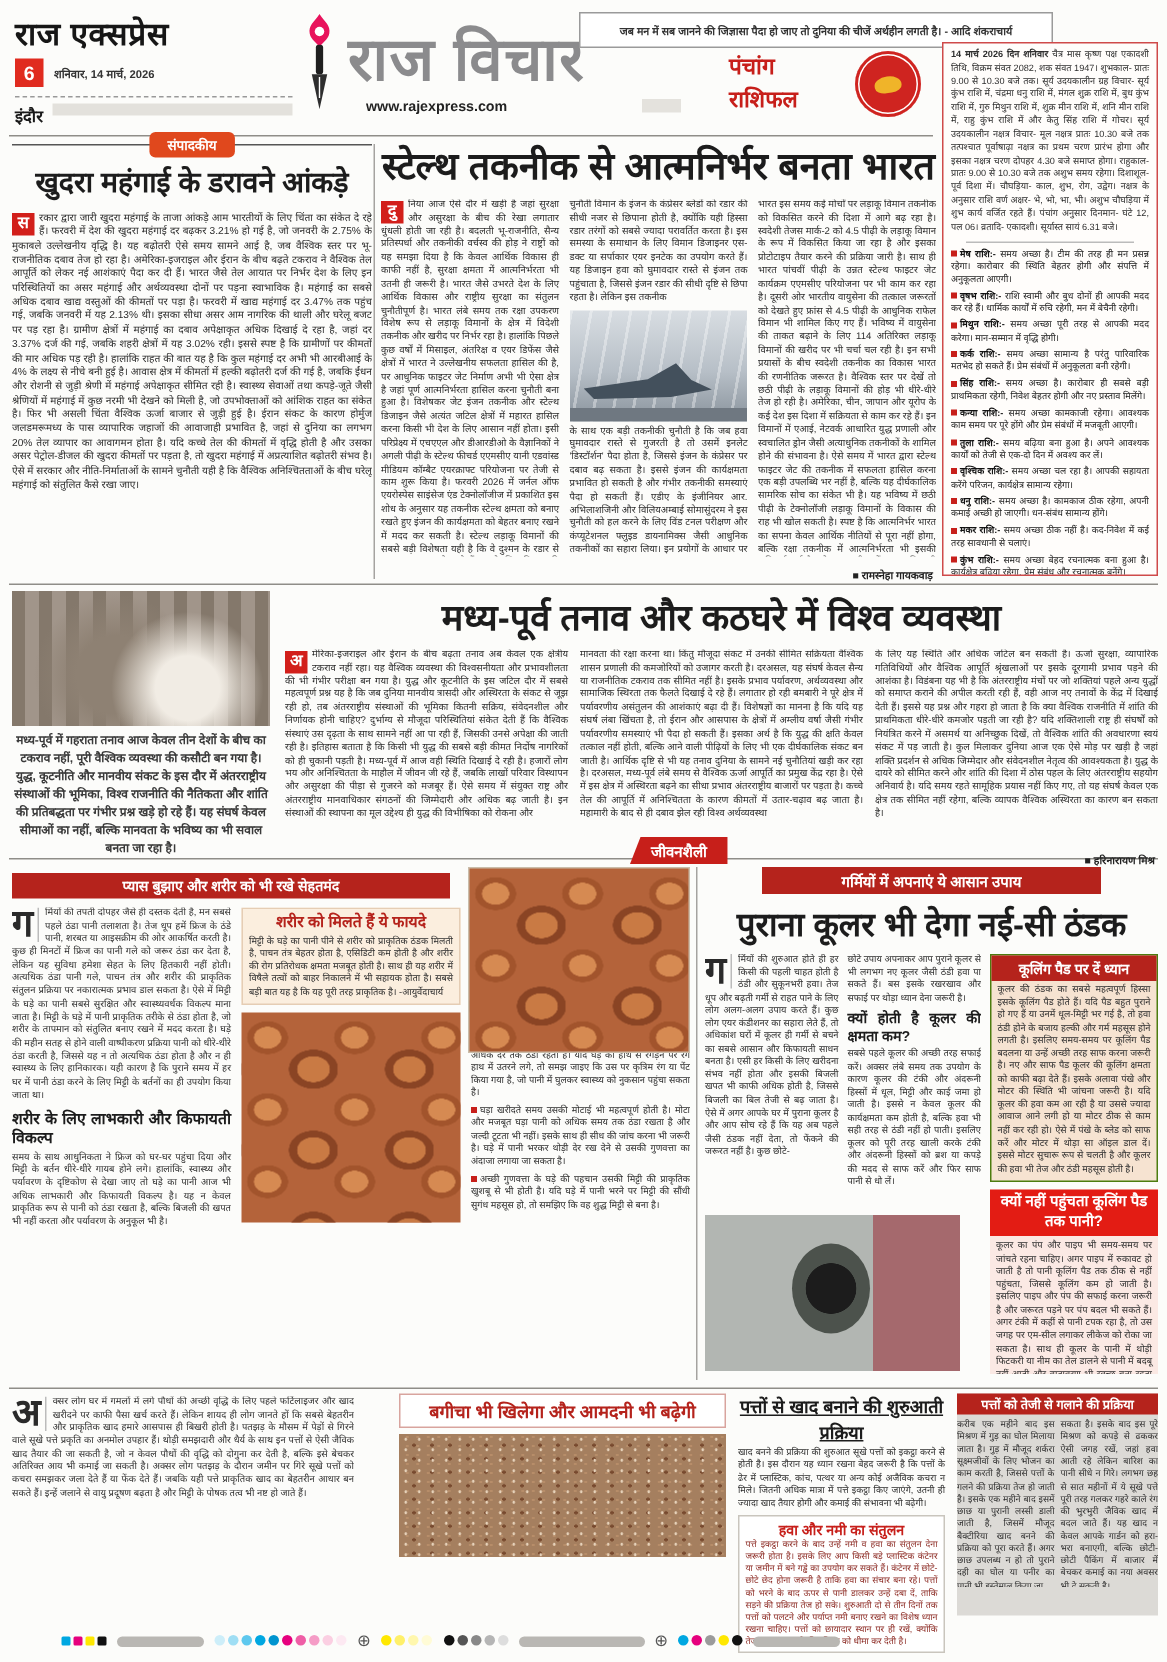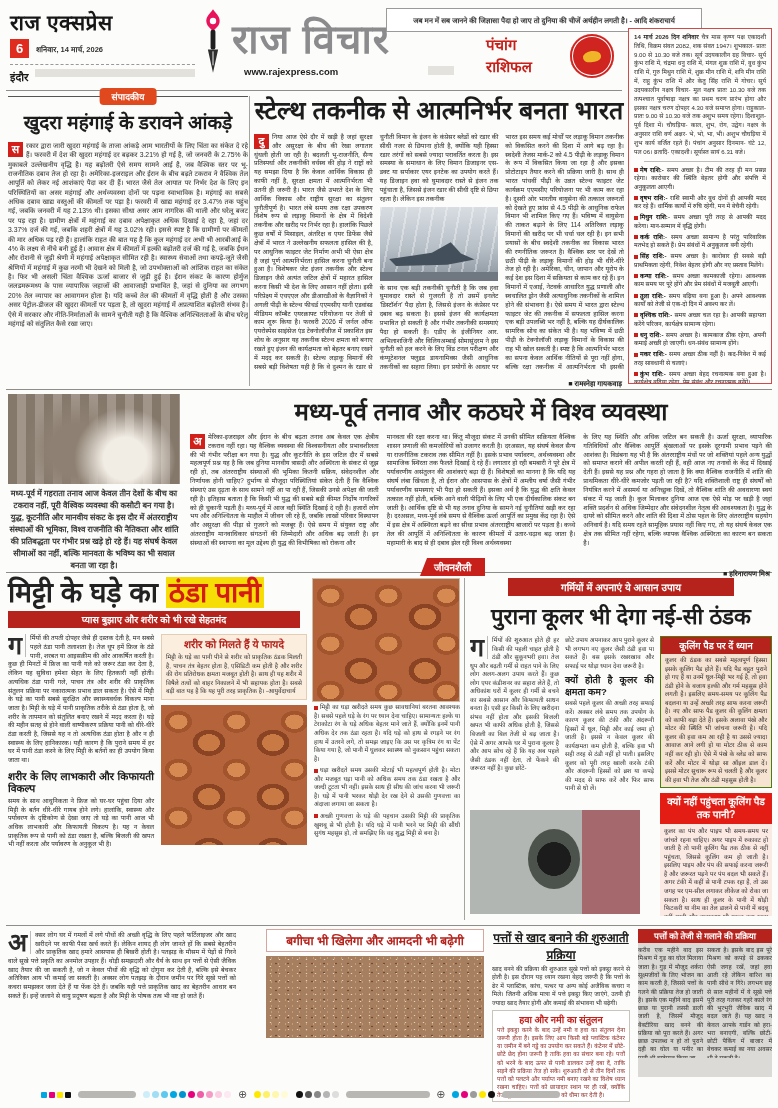--- a/index.html
+++ b/index.html
@@ -282,24 +282,20 @@
         <div class="col t">मानवता की रक्षा करना था। किंतु मौजूदा संकट में उनकी सीमित सक्रियता वैश्विक शासन प्रणाली की कमजोरियों को उजागर करती है। दरअसल, यह संघर्ष केवल सैन्य या राजनीतिक टकराव तक सीमित नहीं है। इसके प्रभाव पर्यावरण, अर्थव्यवस्था और सामाजिक स्थिरता तक फैलते दिखाई दे रहे हैं। लगातार हो रही बमबारी ने पूरे क्षेत्र में पर्यावरणीय असंतुलन की आशंकाएं बढ़ा दी हैं। विशेषज्ञों का मानना है कि यदि यह संघर्ष लंबा खिंचता है, तो ईरान और आसपास के क्षेत्रों में अम्लीय वर्षा जैसी गंभीर पर्यावरणीय समस्याएं भी पैदा हो सकती हैं। इसका अर्थ है कि युद्ध की क्षति केवल तत्काल नहीं होती, बल्कि आने वाली पीढ़ियों के लिए भी एक दीर्घकालिक संकट बन जाती है। आर्थिक दृष्टि से भी यह तनाव दुनिया के सामने नई चुनौतियां खड़ी कर रहा है। दरअसल, मध्य-पूर्व लंबे समय से वैश्विक ऊर्जा आपूर्ति का प्रमुख केंद्र रहा है। ऐसे में इस क्षेत्र में अस्थिरता बढ़ने का सीधा प्रभाव अंतरराष्ट्रीय बाजारों पर पड़ता है। कच्चे तेल की आपूर्ति में अनिश्चितता के कारण कीमतों में उतार-चढ़ाव बढ़ जाता है। महामारी के बाद से ही दबाव झेल रही विश्व अर्थव्यवस्था</div>
         <div class="col t">के लिए यह स्थिति और अधिक जटिल बन सकती है। ऊर्जा सुरक्षा, व्यापारिक गतिविधियों और वैश्विक आपूर्ति श्रृंखलाओं पर इसके दूरगामी प्रभाव पड़ने की आशंका है। विडंबना यह भी है कि अंतरराष्ट्रीय मंचों पर जो शक्तियां पहले अन्य युद्धों को समाप्त कराने की अपील करती रही हैं, वही आज नए तनावों के केंद्र में दिखाई देती हैं। इससे यह प्रश्न और गहरा हो जाता है कि क्या वैश्विक राजनीति में शांति की प्राथमिकता धीरे-धीरे कमजोर पड़ती जा रही है? यदि शक्तिशाली राष्ट्र ही संघर्षों को नियंत्रित करने में असमर्थ या अनिच्छुक दिखें, तो वैश्विक शांति की अवधारणा स्वयं संकट में पड़ जाती है। कुल मिलाकर दुनिया आज एक ऐसे मोड़ पर खड़ी है जहां शक्ति प्रदर्शन से अधिक जिम्मेदार और संवेदनशील नेतृत्व की आवश्यकता है। युद्ध के दायरे को सीमित करने और शांति की दिशा में ठोस पहल के लिए अंतरराष्ट्रीय सहयोग अनिवार्य है। यदि समय रहते सामूहिक प्रयास नहीं किए गए, तो यह संघर्ष केवल एक क्षेत्र तक सीमित नहीं रहेगा, बल्कि व्यापक वैश्विक अस्थिरता का कारण बन सकता है।</div>
       </div>
       <div class="byline" style="bottom:-12px;">■ हरिनारायण मिश्र</div>
     </div>
   </section>
 
   <div class="abs life-tag">जीवनशैली</div>
 
   <section class="abs pot">
-    <div class="pot-head">
-      <span class="ph-b">मिट्टी के घड़े का</span>
-      <span class="ph-r">ठंडा पानी</span>
-    </div>
     <div class="pot-sub redbar">प्यास बुझाए और शरीर को भी रखे सेहतमंद</div>
     <div class="img img-pots pot-img1"></div>
     <div class="pot-cols">
       <div class="pot-c1 t">
         <span class="dcap2">ग</span><span>र्मियों की तपती दोपहर जैसे ही दस्तक देती है, मन सबसे पहले ठंडा पानी तलाशता है। तेज धूप हमें फ्रिज के ठंडे पानी, शरबत या आइसक्रीम की ओर आकर्षित करती है। कुछ ही मिनटों में फ्रिज का पानी गले को जरूर ठंडा कर देता है, लेकिन यह सुविधा हमेशा सेहत के लिए हितकारी नहीं होती। अत्यधिक ठंडा पानी गले, पाचन तंत्र और शरीर की प्राकृतिक संतुलन प्रक्रिया पर नकारात्मक प्रभाव डाल सकता है। ऐसे में मिट्टी के घड़े का पानी सबसे सुरक्षित और स्वास्थ्यवर्धक विकल्प माना जाता है। मिट्टी के घड़े में पानी प्राकृतिक तरीके से ठंडा होता है, जो शरीर के तापमान को संतुलित बनाए रखने में मदद करता है। घड़े की महीन सतह से होने वाली वाष्पीकरण प्रक्रिया पानी को धीरे-धीरे ठंडा करती है, जिससे यह न तो अत्यधिक ठंडा होता है और न ही स्वास्थ्य के लिए हानिकारक। यही कारण है कि पुराने समय में हर घर में पानी ठंडा करने के लिए मिट्टी के बर्तनों का ही उपयोग किया जाता था।</span>
         <div class="sub2-t">शरीर के लिए लाभकारी और किफायती विकल्प</div>
         <span>समय के साथ आधुनिकता ने फ्रिज को घर-घर पहुंचा दिया और मिट्टी के बर्तन धीरे-धीरे गायब होने लगे। हालांकि, स्वास्थ्य और पर्यावरण के दृष्टिकोण से देखा जाए तो घड़े का पानी आज भी अधिक लाभकारी और किफायती विकल्प है। यह न केवल प्राकृतिक रूप से पानी को ठंडा रखता है, बल्कि बिजली की खपत भी नहीं करता और पर्यावरण के अनुकूल भी है।</span>
       </div>
       <div class="pot-c2">
         <div class="ben-box">

